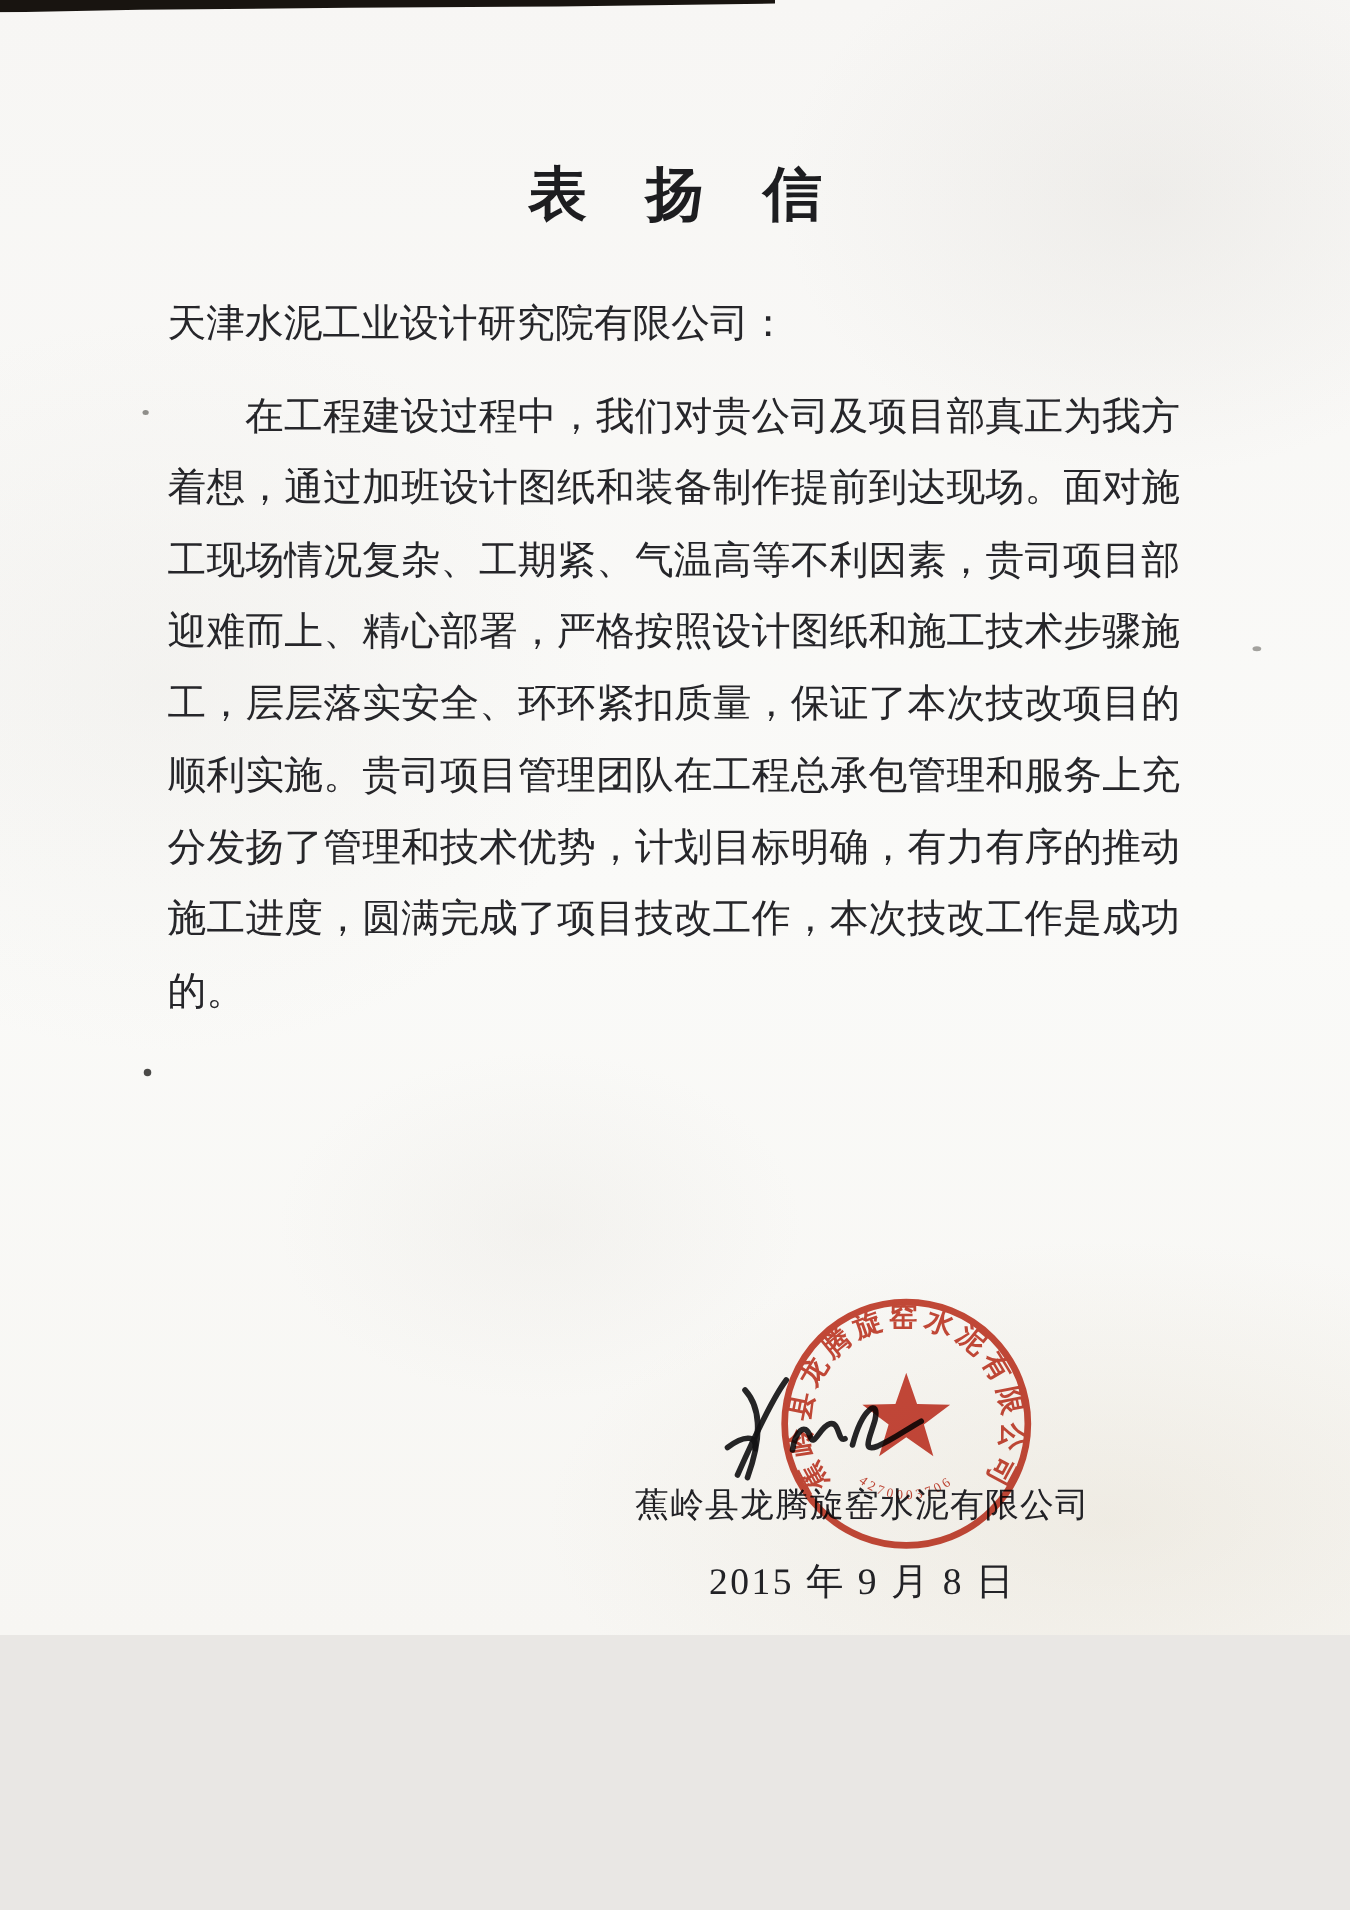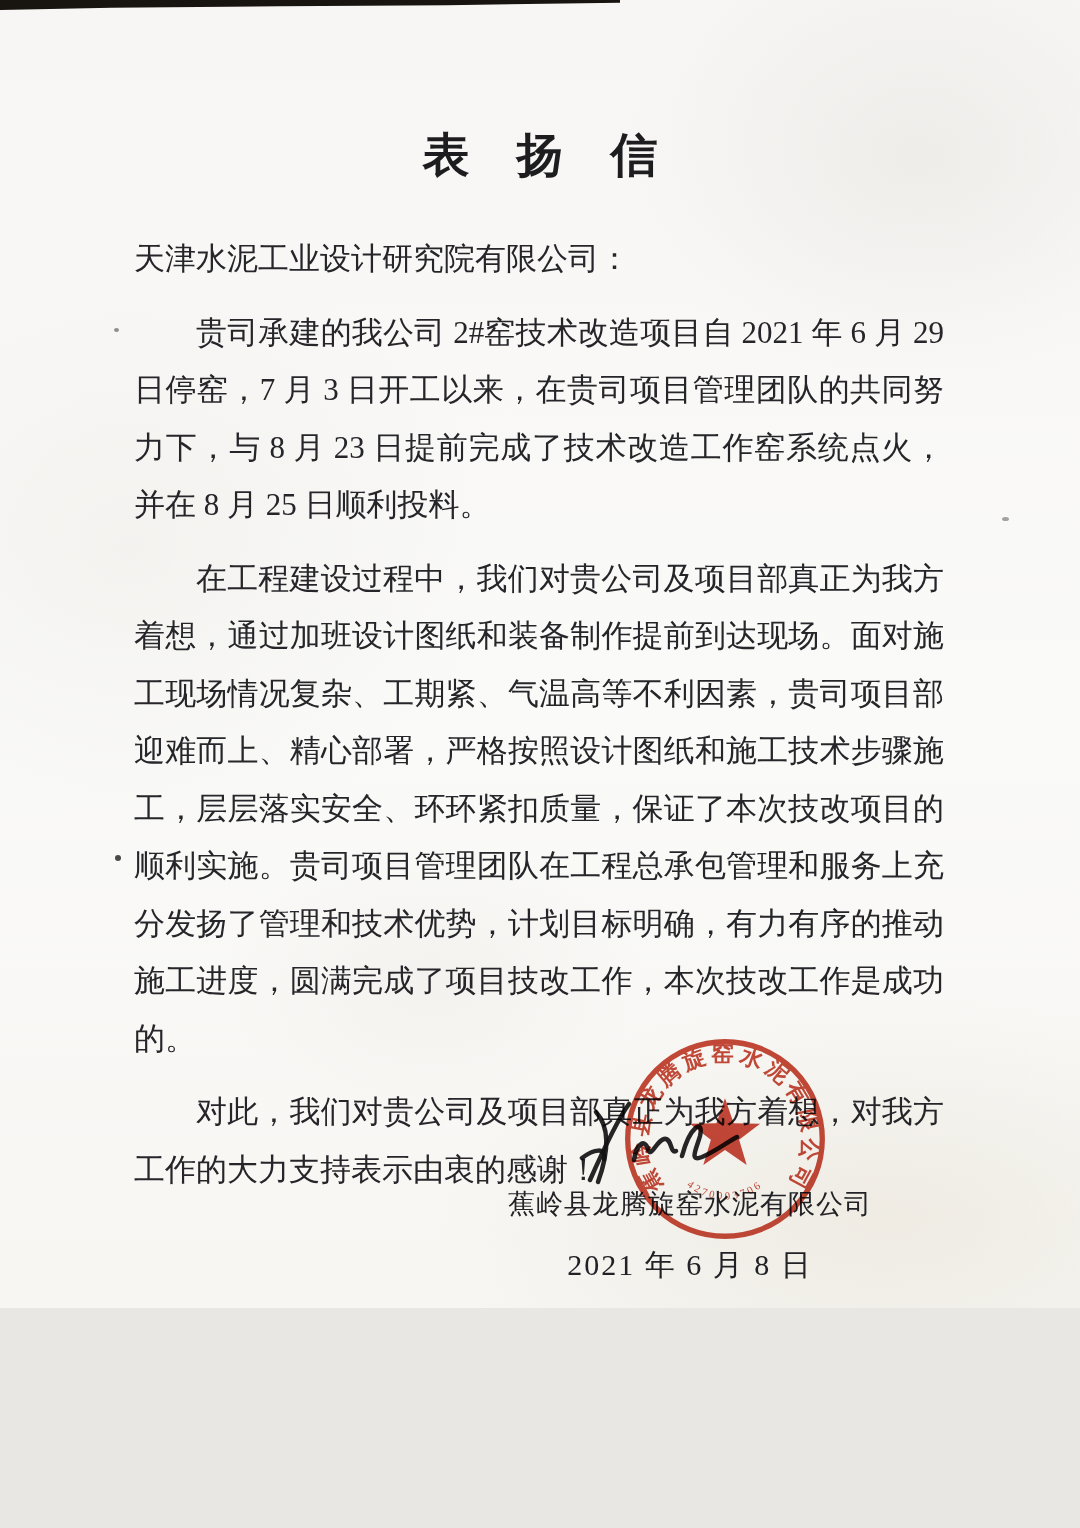--- a/index.html
+++ b/index.html
@@ -71,28 +71,26 @@
 <body>
 
 <div class="page">
 
   <div class="scan-top"></div>
 
   <h1 class="title">表　扬　信</h1>
 
   <div class="body-text">
     <p class="salutation">天津水泥工业设计研究院有限公司：</p>
-    <p class="para">贵司承建的我公司 2#窑技术改造项目自 2021 年 6 月 29 日停窑，7 月 3 日开工以来，在贵司项目管理团队的共同努力下，与 8 月 23 日提前完成了技术改造工作窑系统点火，并在 8 月 25 日顺利投料。</p>
     <p class="para">在工程建设过程中，我们对贵公司及项目部真正为我方着想，通过加班设计图纸和装备制作提前到达现场。面对施工现场情况复杂、工期紧、气温高等不利因素，贵司项目部迎难而上、精心部署，严格按照设计图纸和施工技术步骤施工，层层落实安全、环环紧扣质量，保证了本次技改项目的顺利实施。贵司项目管理团队在工程总承包管理和服务上充分发扬了管理和技术优势，计划目标明确，有力有序的推动施工进度，圆满完成了项目技改工作，本次技改工作是成功的。</p>
-    <p class="para">对此，我们对贵公司及项目部真正为我方着想，对我方工作的大力支持表示由衷的感谢！</p>
   </div>
 
   <div class="sign-block">
     <div class="sign-company">蕉岭县龙腾旋窑水泥有限公司</div>
-    <div class="sign-date">2021 年 6 月 8 日</div>
+    <div class="sign-date">2015 年 9 月 8 日</div>
   </div>
 
   <svg class="signature" viewBox="0 0 210 112" xmlns="http://www.w3.org/2000/svg">
     <path d="M16,84 C 32 48, 46 20, 55 8"></path>
     <path d="M22,16 C 33 28, 37 50, 24 86"></path>
     <path d="M8,62 C 20 53, 32 51, 30 63"></path>
     <path d="M60,64 C 62 50, 70 41, 74 53 C 77 63, 82 45, 90 43 C 98 41, 96 58, 102 55"></path>
     <path d="M108,60 C 116 30, 130 22, 126 40 C 122 54, 115 66, 128 61 C 140 56, 152 47, 163 41"></path>
   </svg>
 

